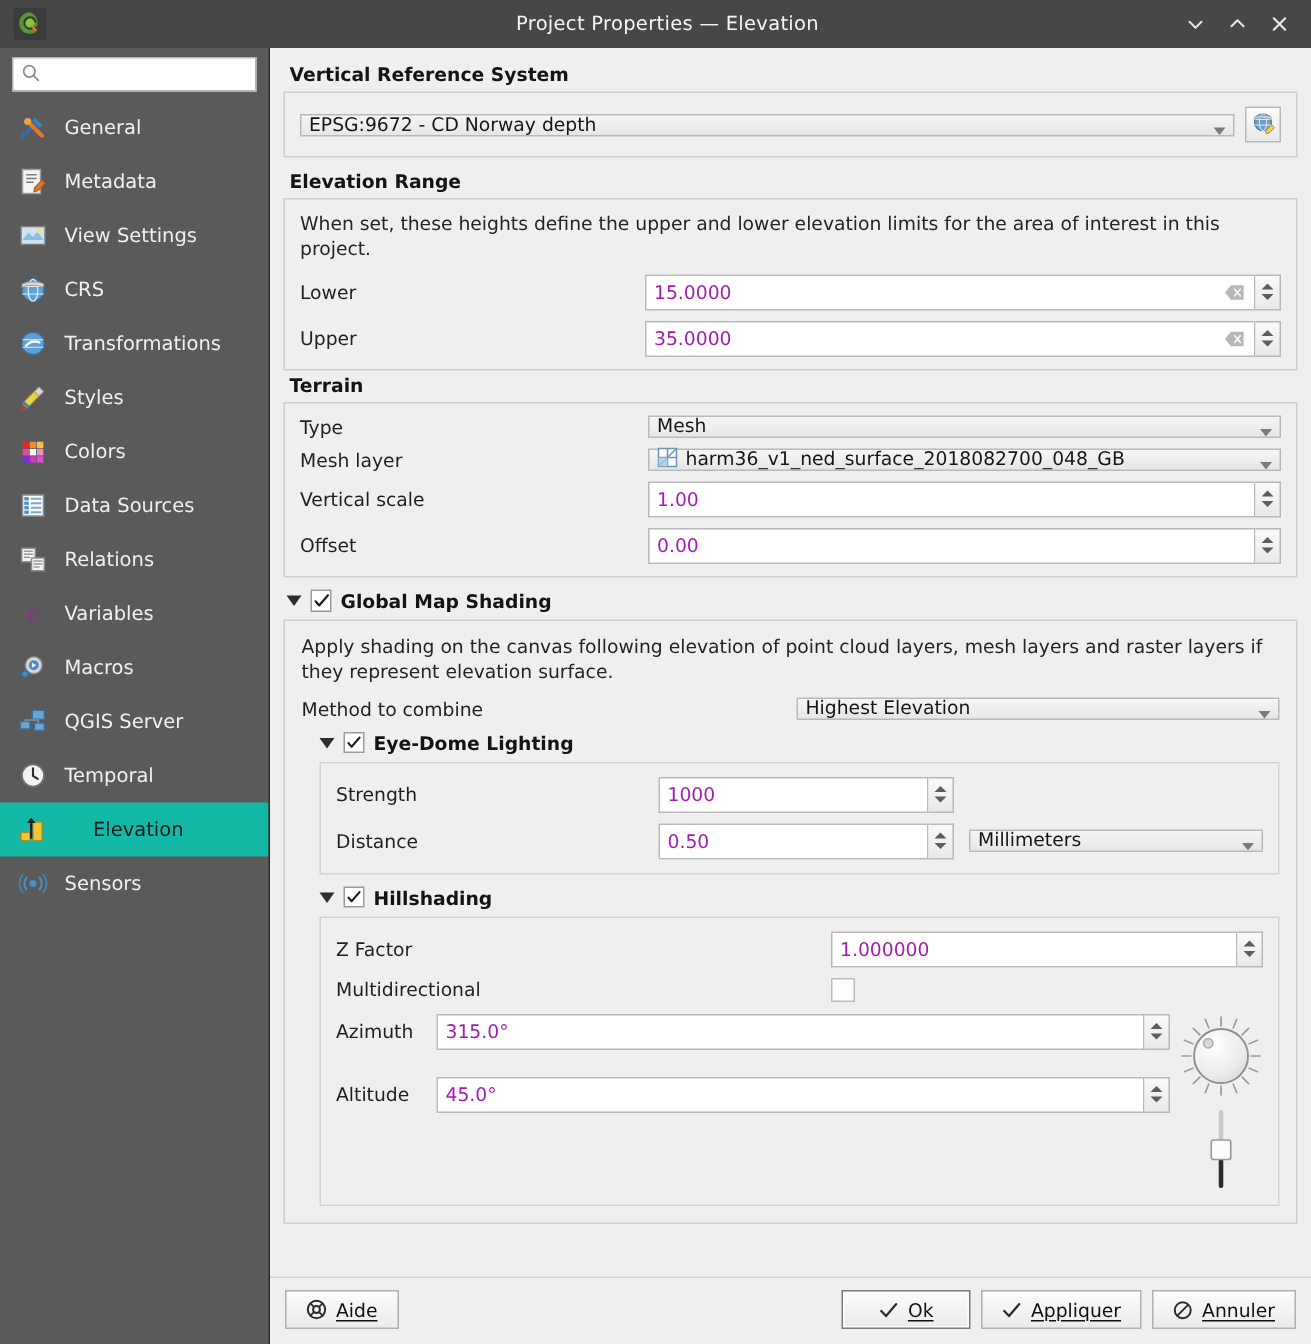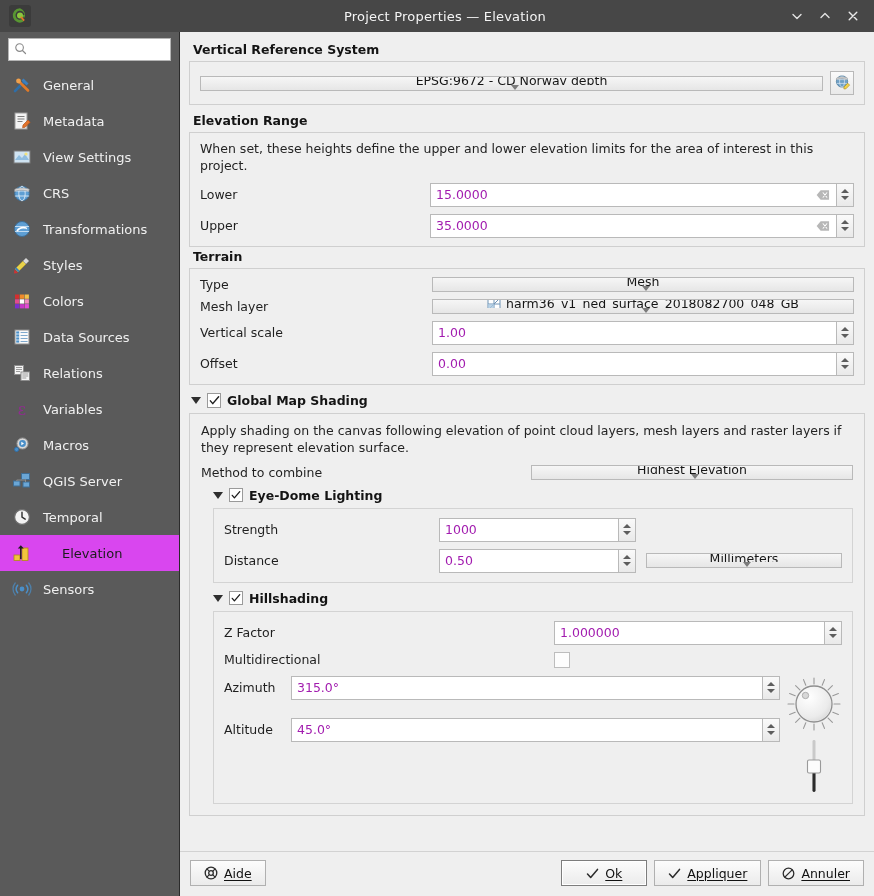--- a/index.html
+++ b/index.html
@@ -49,21 +49,21 @@
   }
   .search-box input {
     border:0; outline:0; background:transparent; font-size:12px; flex:1;
     font-family:"DejaVu Sans","Liberation Sans",sans-serif; color:#222; min-width:0;
   }
   .nav { flex:1; overflow:hidden; }
   .nav-item {
     display:flex; align-items:center; gap:9px; height:36px; padding-left:10px;
     color:#f0f0f0; font-size:13px; cursor:default;
   }
-  .nav-item.selected { background:#d946ef; color:#1b1b1b;gap:28px; }
+  .nav-item.selected { background:#14b8a6; color:#1b1b1b;gap:28px; }
   .nav-ico { width:24px; height:24px; flex:0 0 24px; display:flex; align-items:center; justify-content:center; }
   .nav-ico svg { display:block; }
 
   
   .page { flex:1; background:#efefef; display:flex; flex-direction:column; min-width:0; }
   .scrollarea { flex:1; padding:8px 9px 0 9px; overflow:hidden; }
 
   .grouplabel { font-weight:bold; font-size:12.5px; margin:2px 0 4px 4px; color:#141414; }
   .frame { border:1px solid #cfcfcf; background:#efefef; padding:8px 10px; }
 
@@ -74,24 +74,23 @@
   .row .lbl { font-size:12.5px; color:#1f1f1f; }
 
   
   .field {
     background:#fff; border:1px solid #b9b9b9; height:24px;
     display:flex; align-items:center; padding:0 5px; font-size:12.5px; color:#a21caf;
     min-width:0;
   }
   .combo {
     background:#eeeeee; border:1px solid #b9b9b9; height:15px;
-    display:flex; align-items:center; padding:0 5px; font-size:12.5px; color:#151515;
+    display:flex; align-items:flex-end; padding:0 5px; font-size:12.5px; color:#151515;
     min-width:0;
     background-image: linear-gradient(#f6f6f6,#e6e6e6);
-    flex-direction: column;
   }
   .combo .cval { flex:1; overflow:hidden; white-space:nowrap; text-overflow:ellipsis; display:flex; align-items:center; gap:5px; }
   .caret { width:0;height:0;border-left:4.5px solid transparent;border-right:4.5px solid transparent;border-top:5px solid #7b7b7b; margin-left:6px; }
 
   .spin {
     width:17px; height:24px; border:1px solid #b9b9b9; border-left:0;
     background-image:linear-gradient(#fafafa,#e9e9e9);
     display:flex; flex-direction:column; align-items:center; justify-content:center; gap:3px;
     flex:0 0 17px;
   }

